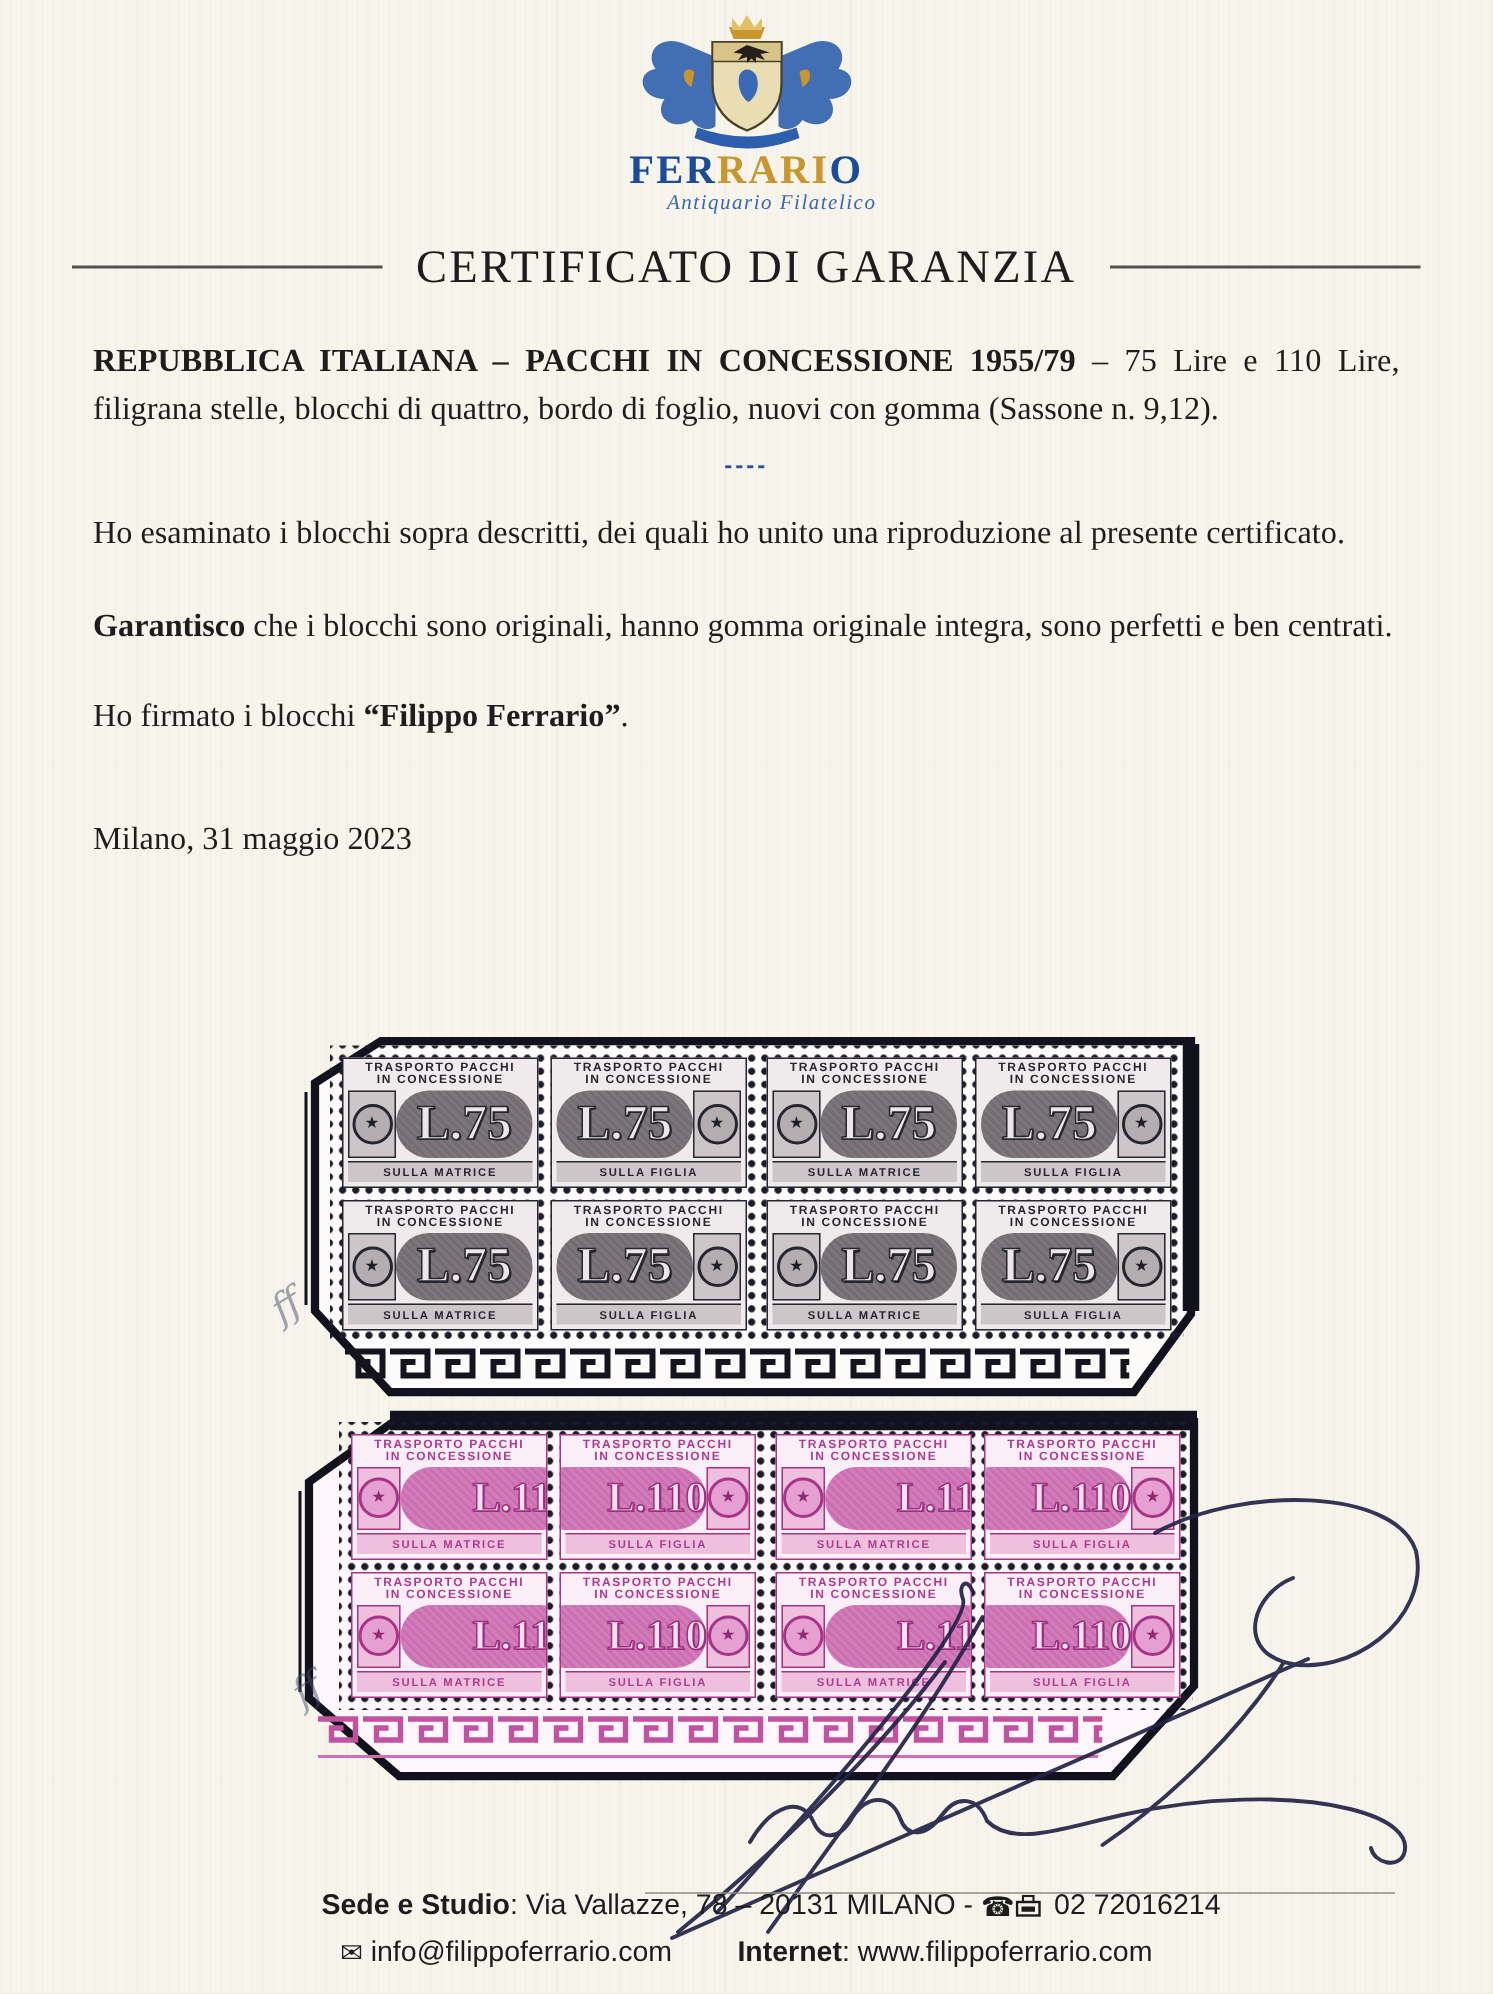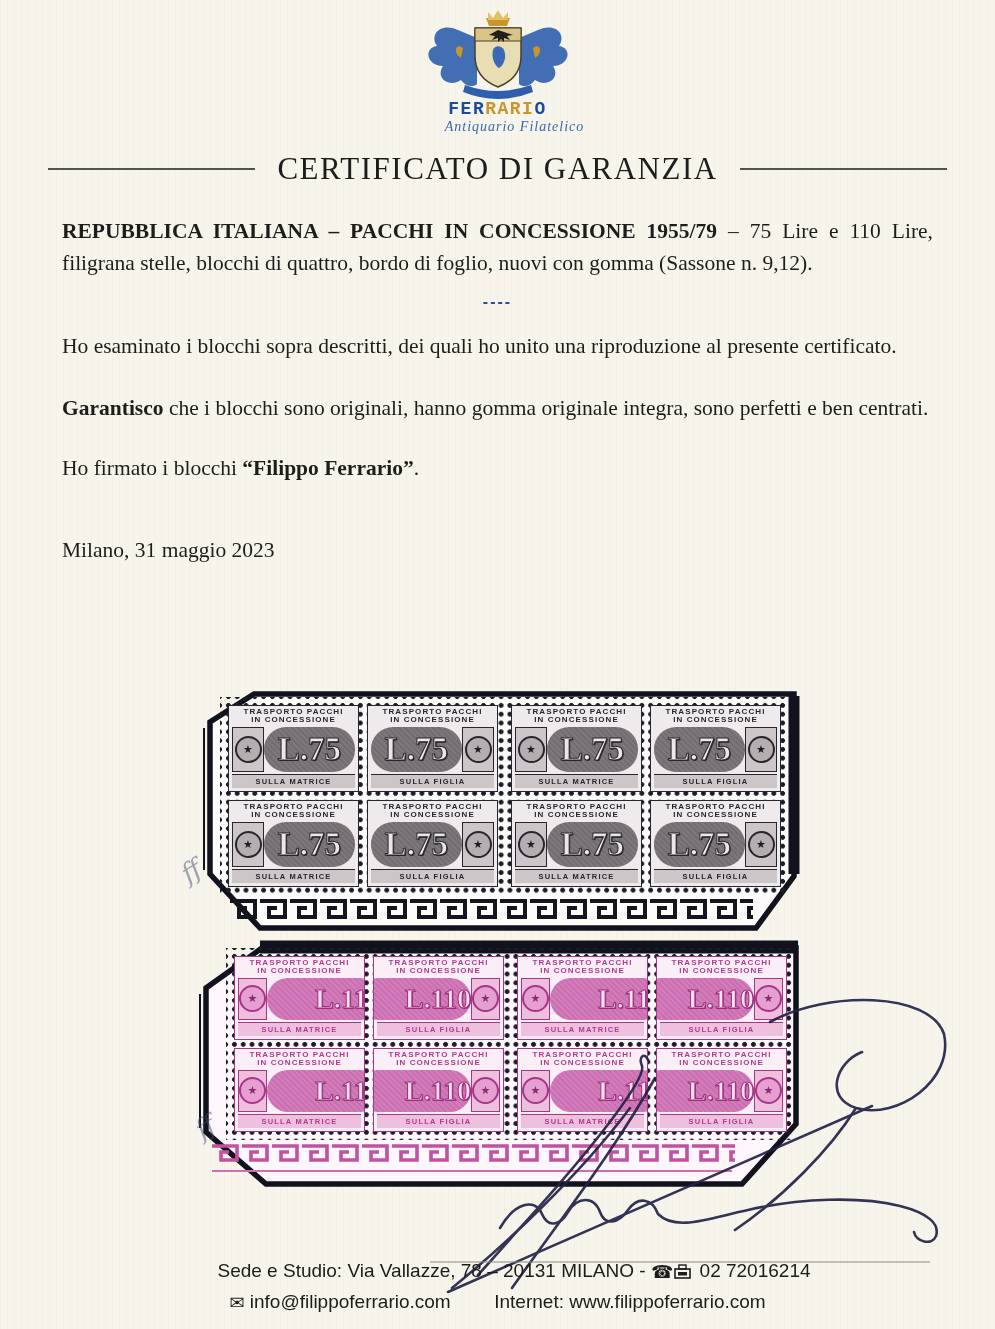--- a/index.html
+++ b/index.html
@@ -3,22 +3,22 @@
 <meta charset="utf-8">
 <style>
   html,body{margin:0;padding:0;background:#e8e5dc;}
   .page{position:relative;width:995px;height:1329px;margin:0 auto;overflow:hidden;
         background:#f7f4ec;
         background-image:repeating-linear-gradient(90deg,rgba(120,115,95,.035) 0 1px,transparent 1px 7px);
         font-family:"Liberation Serif",serif;color:#1d1d1b;}
 
   
   .crest{display:block;margin:8px auto 0;}
-  .brand{text-align:center;font-family:Liberation Mono, monospace;font-weight:800;
-         font-size:18px;letter-spacing:1.5px;line-height:1;}
+  .brand{text-align:center;font-family:Liberation Serif, serif;font-weight:800;
+         font-size:27px;letter-spacing:1.5px;line-height:1;}
   .brand .b{color:#1b4c9c}.brand .g{color:#c8962c}
   .tagline{text-align:center;font-style:italic;font-size:14px;color:#3b67b0;margin-top:1px;letter-spacing:1px;margin-left:34px;}
 
   
   .headrow{display:flex;align-items:center;margin:16px 48px 0;}
   .hline{flex:1;height:2px;background:#53534e;}
   .headrow h1{flex:none;margin:0 22px;font-weight:400;font-size:31px;letter-spacing:1.5px;
               color:#1d1d1b;white-space:nowrap;}
 
   
@@ -72,21 +72,21 @@
   .thinline{position:absolute;height:2px;background:#cf6fb2;}
 
   
   .sigsvg{position:absolute;left:0;top:0;pointer-events:none;}
   .pencil{position:absolute;font-family:"DejaVu Serif",serif;font-style:italic;
           color:rgba(70,80,112,.5);font-size:26px;transform:rotate(-32deg);}
 
   
   .footer{position:absolute;left:0;right:0;bottom:12px;text-align:center;
           font-family:"Liberation Sans",sans-serif;font-size:19px;color:#1c1c1c;line-height:1.6;}
-  .footer .fb{font-weight:400;margin-left:33px;}
+  .footer .fb{font-weight:700;margin-left:33px;}
   .fic{font-size:18px;position:relative;top:1px;}
   .faxsvg{position:relative;top:2px;margin:0 3px 0 1px;}
 </style>
 </head>
 <body>
 
 <div class="page">
 
   <svg class="crest" width="170" height="92" viewBox="0 0 170 92">
     <g stroke="none">

